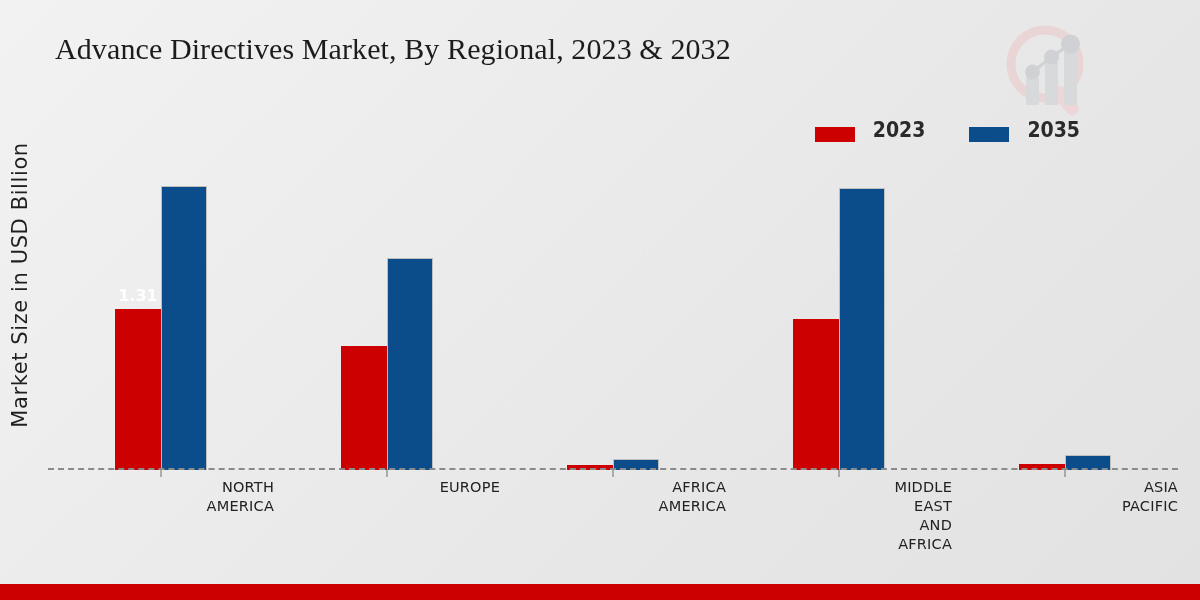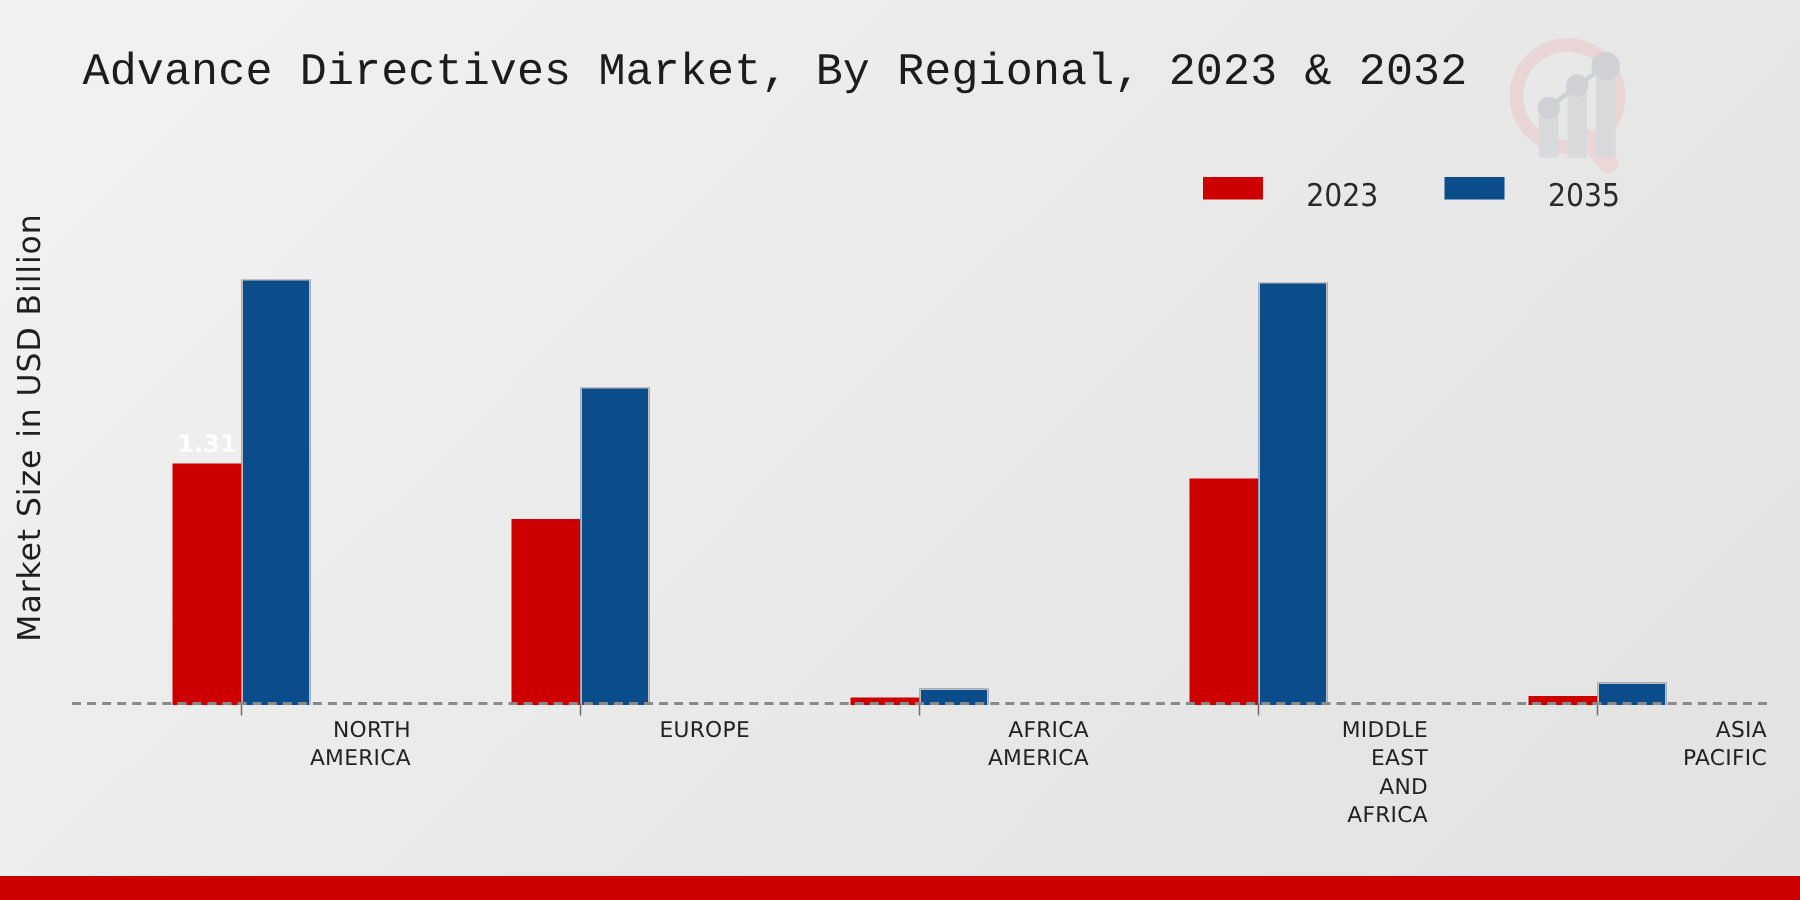--- a/index.html
+++ b/index.html
@@ -32,41 +32,42 @@
     opacity: 1;
     pointer-events: none;
   }
 
   
   .chart-title {
     position: absolute;
     left: 55px;
     top: 32px;
     font-size: 30px;
-    font-family: Liberation Mono, monospace;
+    font-family: Liberation Serif, serif;
     font-stretch: condensed;
     color: #1c1c1c;
     letter-spacing: 0.1px;
     white-space: nowrap;
     font-weight: 400;
   }
 
   
   .legend {
     position: absolute;
     right: 120px;
     top: 118px;
     display: flex;
     align-items: center;
     gap: 44px;
   }
   .legend-item {
     display: flex;
-    align-items: flex-start;
-    gap: 29px;
+    align-items: flex-end;
+    gap: 18px;
+    font-weight: bold;
   }
   .legend-swatch {
     width: 40px;
     height: 15px;
     display: block;
   }
   .legend-label {
     font-size: 21px;
     color: #2a2a2a;
     font-family: "DejaVu Sans Condensed", "Liberation Sans Narrow", "Liberation Sans", sans-serif;

